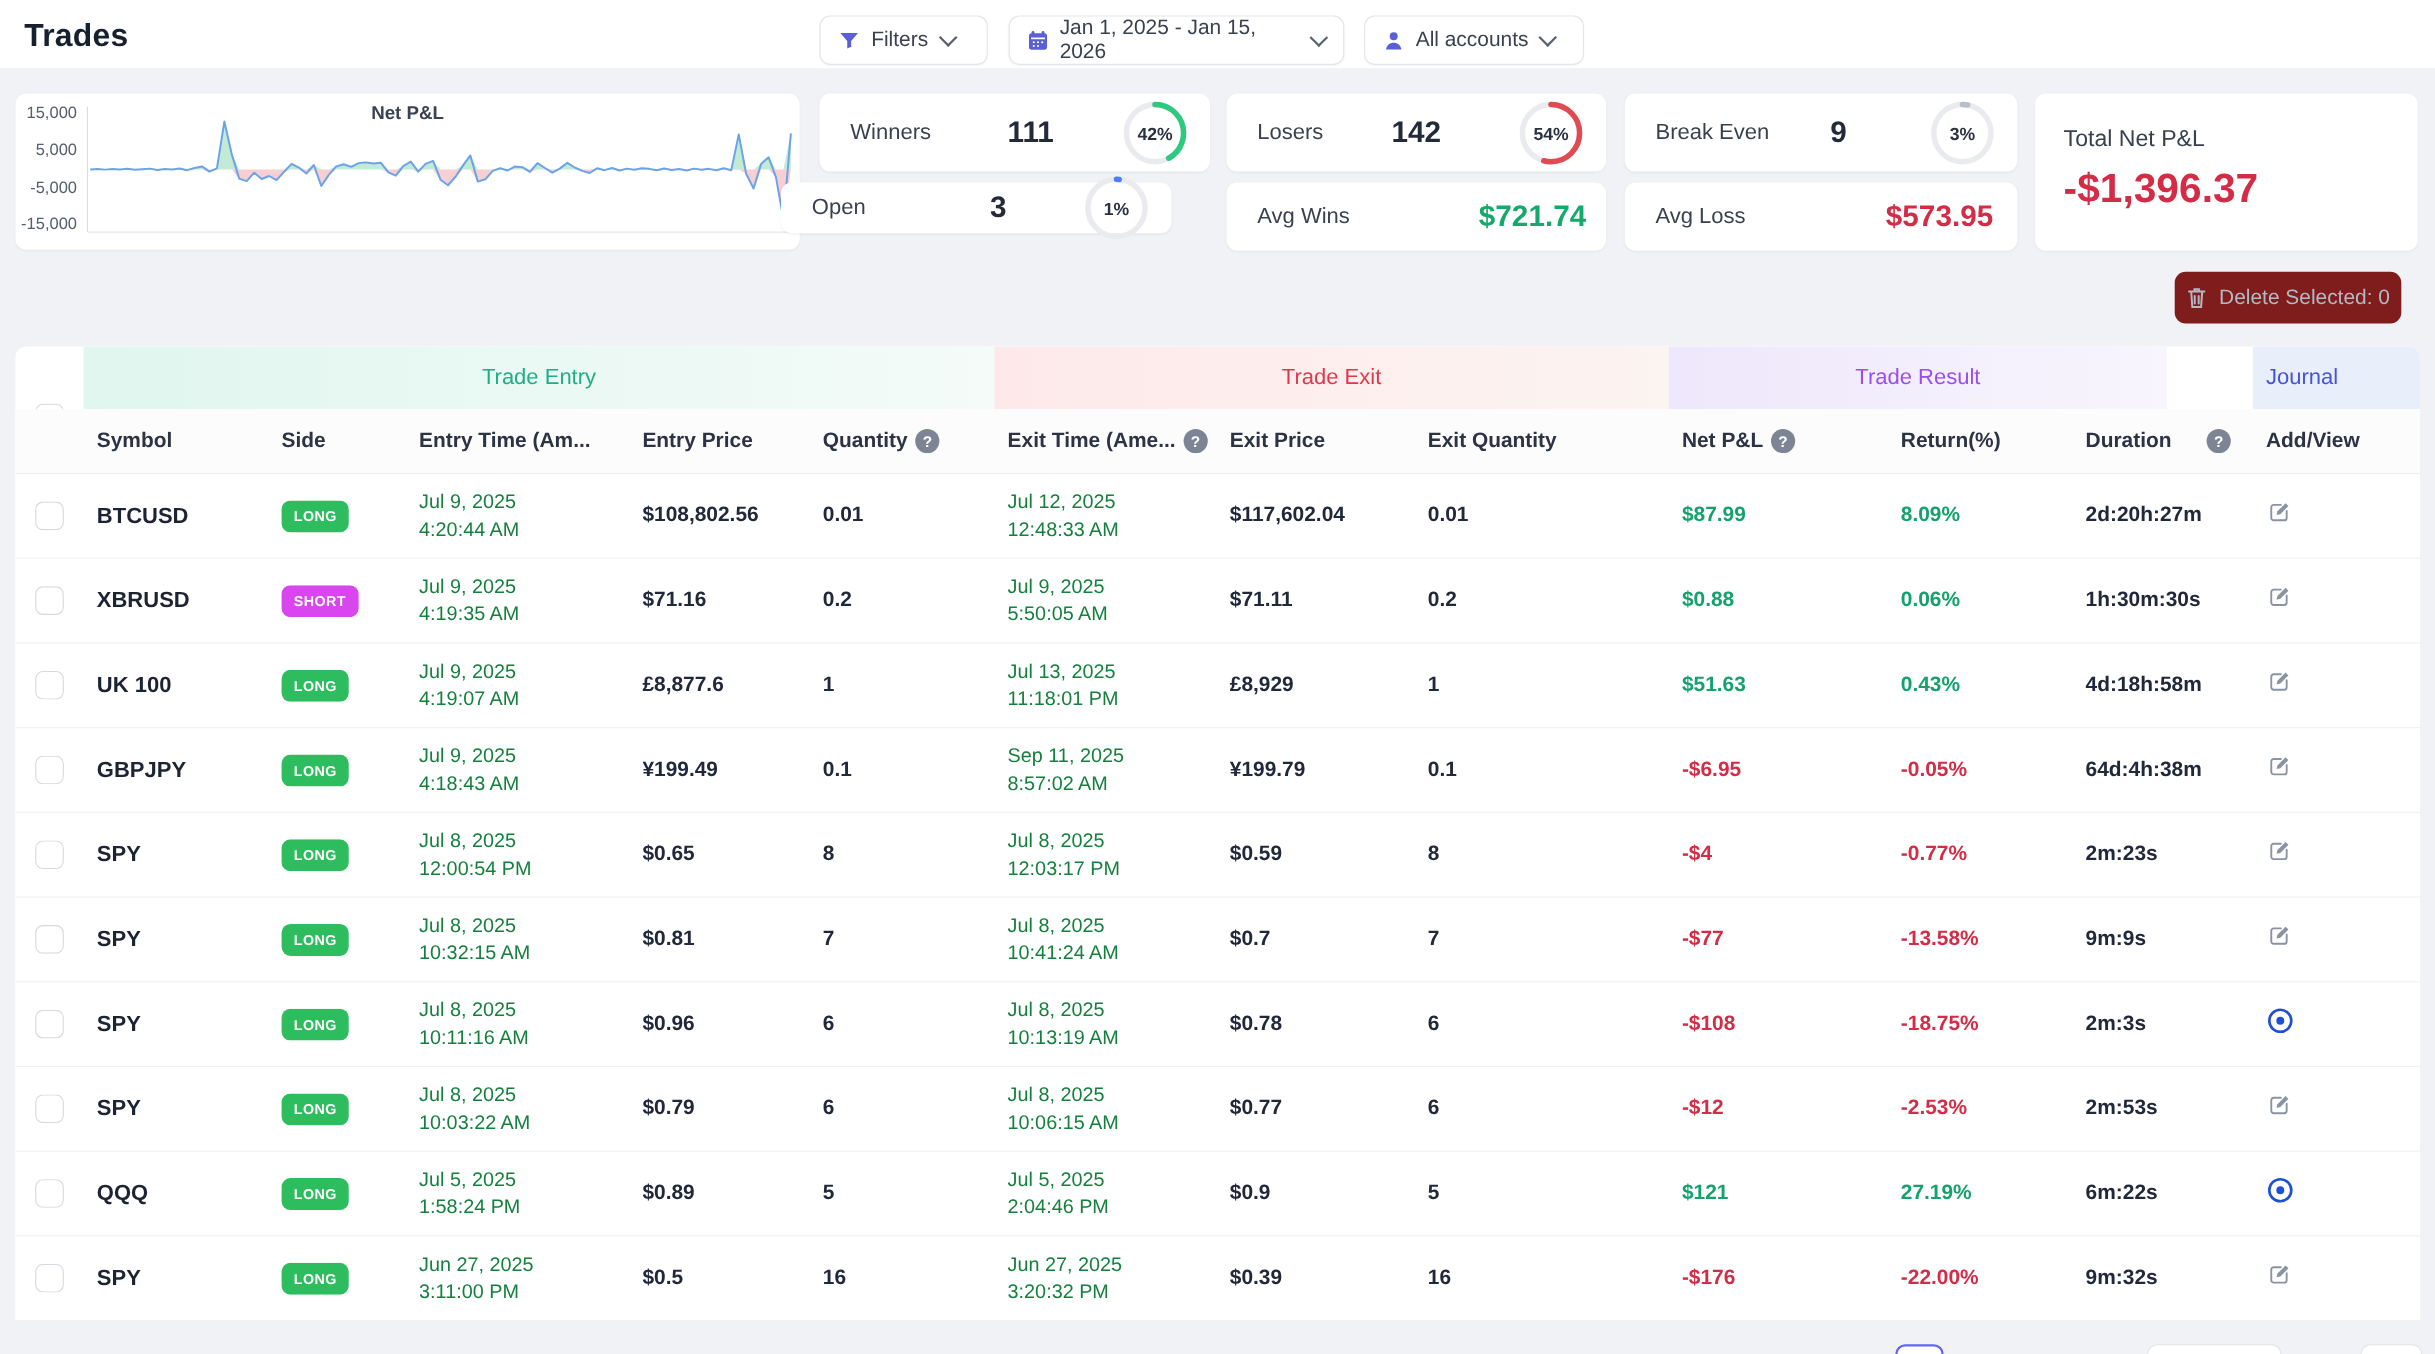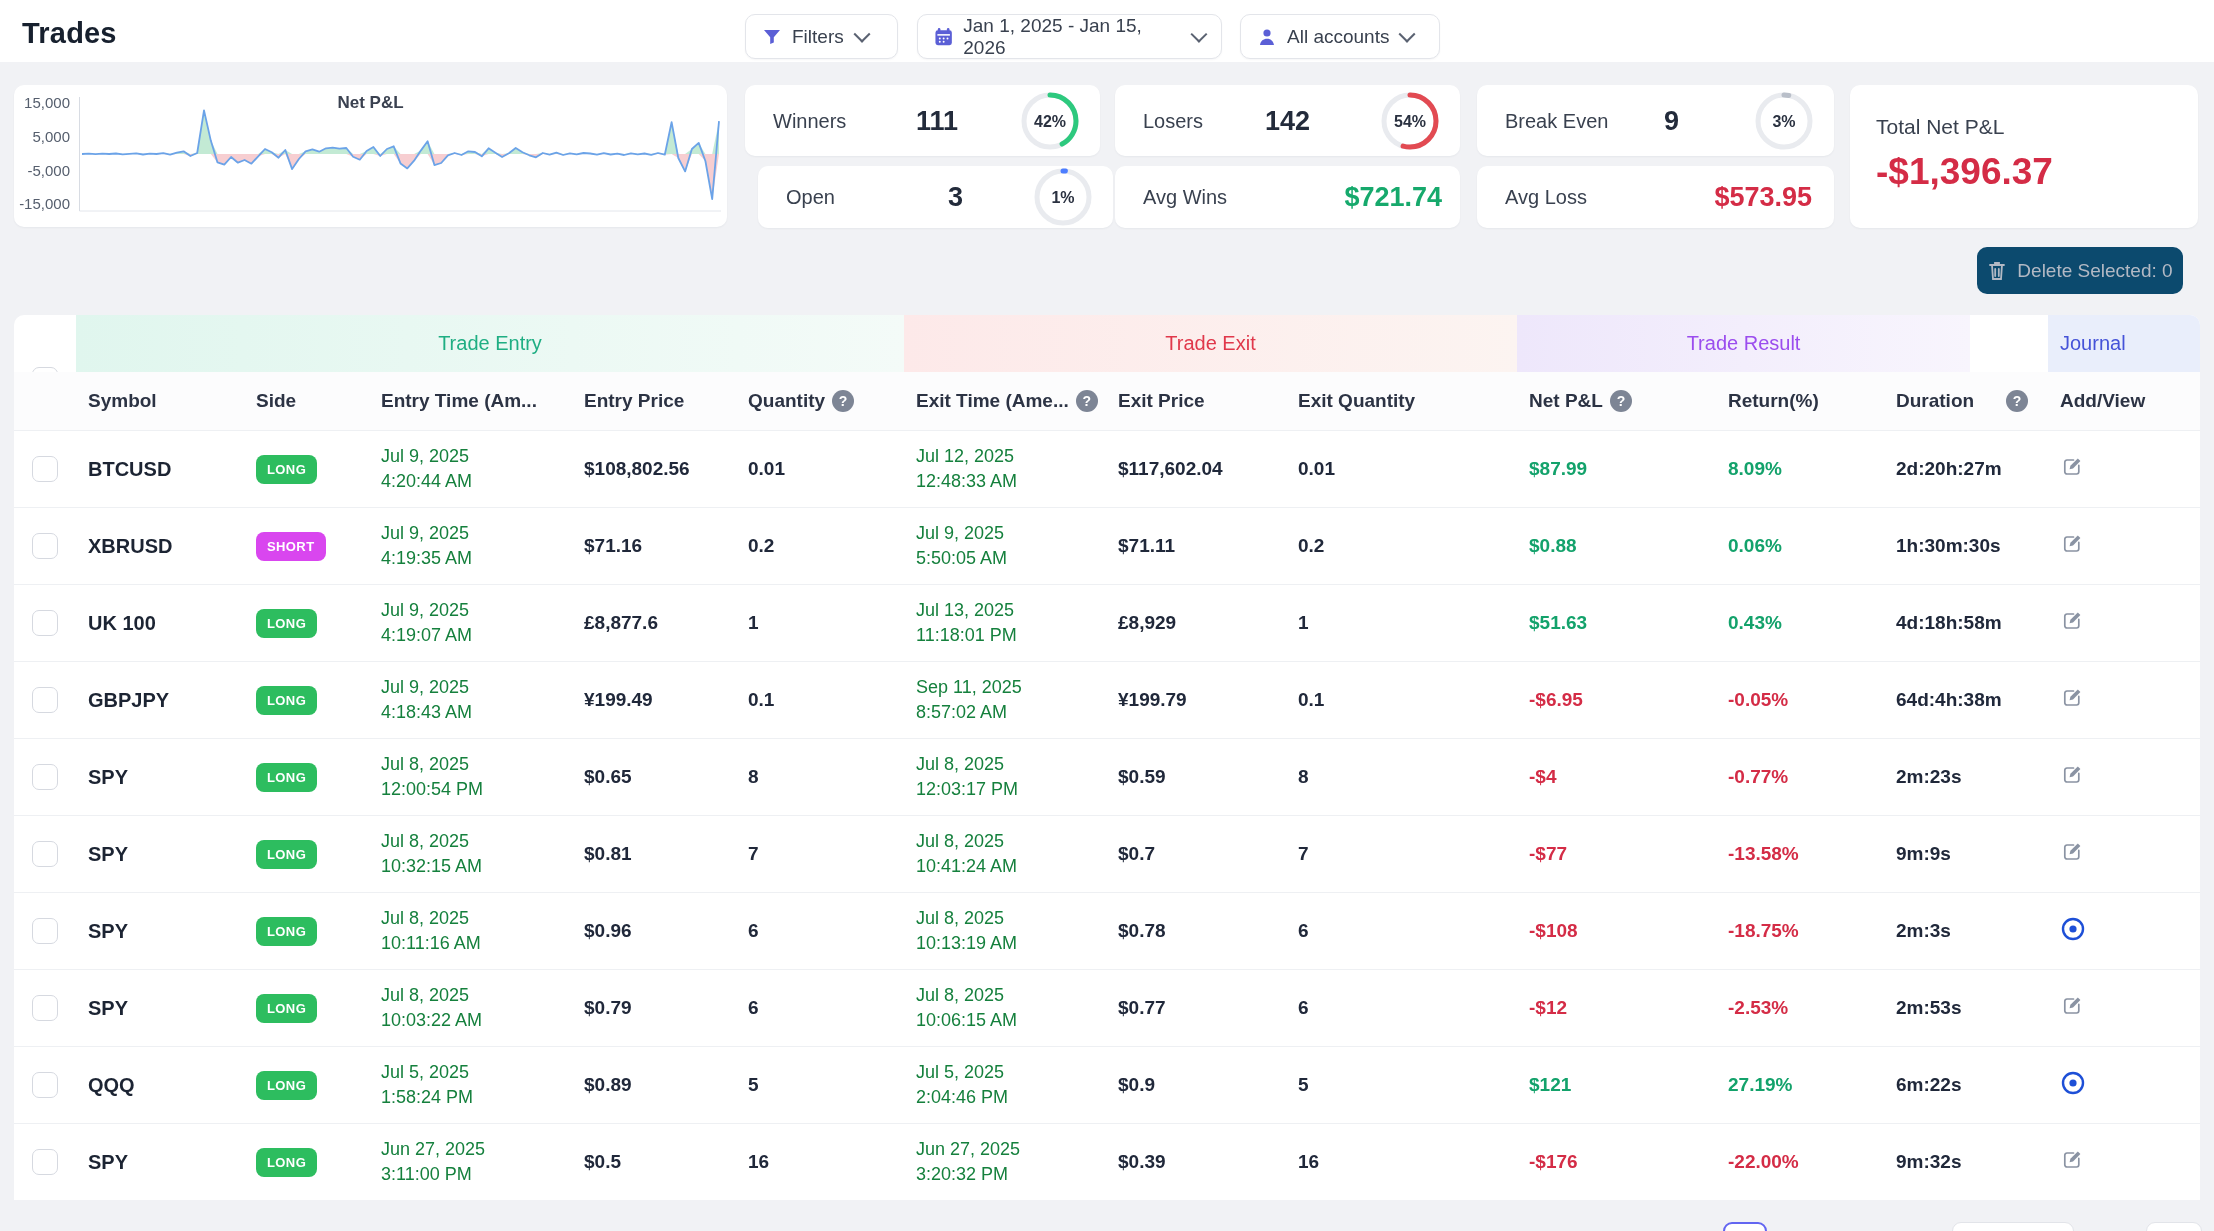--- a/index.html
+++ b/index.html
@@ -25,21 +25,21 @@
   .chart-title { position:absolute; left:0; right:0; top:8px; text-align:center; font-size:17px; font-weight:bold; color:#3a4150; }
   .ylab { position:absolute; width:52px; text-align:right; font-size:15px; color:#555e6d; }
   .stat-label { position:absolute; left:28px; top:50%; transform:translateY(-50%); font-size:20px; color:#39414f; }
   .stat-value { position:absolute; top:50%; transform:translateY(-50%); font-size:27px; font-weight:bold; color:#232b3b; }
   .donut { position:absolute; right:18px; top:50%; transform:translateY(-50%); width:64px; height:64px; }
   .money-green { color:#16a96c !important; }
   .money-red { color:#d42c46 !important; }
   .total-card .stat-label { top:30px; transform:none; left:26px; font-size:21px; }
   .total-value { position:absolute; left:26px; top:66px; font-size:37px; font-weight:bold; color:#d42c46; }
   .delete-btn {
-    position:absolute; left:1977px; top:247px; width:206px; height:47px; background:#0c4a6e; border:none; border-radius:10px;
+    position:absolute; left:1977px; top:247px; width:206px; height:47px; background:#7f1d1d; border:none; border-radius:10px;
     display:flex; align-items:center; justify-content:center; gap:10px; font-size:19px; color:#b3b9c4;
     font-family:"Liberation Sans", sans-serif;
   }
   
   .table-card { position:absolute; left:14px; top:315px; width:2186px; height:885px; background:#fff; border-radius:10px 10px 0 0; overflow:hidden; }
   .group-band { position:absolute; left:0; top:0; height:57px; width:2186px; }
   .gseg { position:absolute; top:0; height:57px; display:flex; align-items:center; justify-content:center; font-size:20px; font-weight:500; }
   .gseg.entry { left:62px; width:828px; background:linear-gradient(to right,#e0f6ee,#f4fbf8); color:#1fae83; }
   .gseg.exit { left:890px; width:613px; background:linear-gradient(to right,#fde9e9,#fcf4f1); color:#e0384b; }
   .gseg.result { left:1503px; width:453px; background:linear-gradient(to right,#eee7fb,#f8f5fd); color:#9b4dee; }
@@ -138,21 +138,21 @@
 </div>
 <div class="card" style="left:1477px;top:85px;width:357px;height:71px;">
   <div class="stat-label">Break Even</div>
   <div class="stat-value" style="right:155px;">9</div>
   <div class="donut"><svg width="64" height="64" viewBox="0 0 64 64">
     <circle cx="32" cy="32" r="26" fill="none" stroke="#e9ebef" stroke-width="5"></circle>
     <circle cx="32" cy="32" r="26" fill="none" stroke="#b9bfc9" stroke-width="5" stroke-linecap="round" stroke-dasharray="4.900884539600078 163.36281798666926" transform="rotate(-90 32 32)"></circle>
     <text x="32" y="38" text-anchor="middle" font-size="16" font-weight="bold" fill="#2a3140" font-family="Liberation Sans, sans-serif">3%</text>
   </svg></div>
 </div>
-<div class="card" style="left:758px;top:166px;width:355px;height:62px;">
+<div class="card" style="left:710px;top:166px;width:355px;height:46px;">
   <div class="stat-label">Open</div>
   <div class="stat-value" style="right:150px;">3</div>
   <div class="donut"><svg width="64" height="64" viewBox="0 0 64 64">
     <circle cx="32" cy="32" r="26" fill="none" stroke="#e9ebef" stroke-width="5"></circle>
     <circle cx="32" cy="32" r="26" fill="none" stroke="#4c7dff" stroke-width="5" stroke-linecap="round" stroke-dasharray="2.5 163.36281798666926" transform="rotate(-90 32 32)"></circle>
     <text x="32" y="38" text-anchor="middle" font-size="16" font-weight="bold" fill="#2a3140" font-family="Liberation Sans, sans-serif">1%</text>
   </svg></div>
 </div>
 <div class="card" style="left:1115px;top:166px;width:345px;height:62px;">
   <div class="stat-label">Avg Wins</div>

